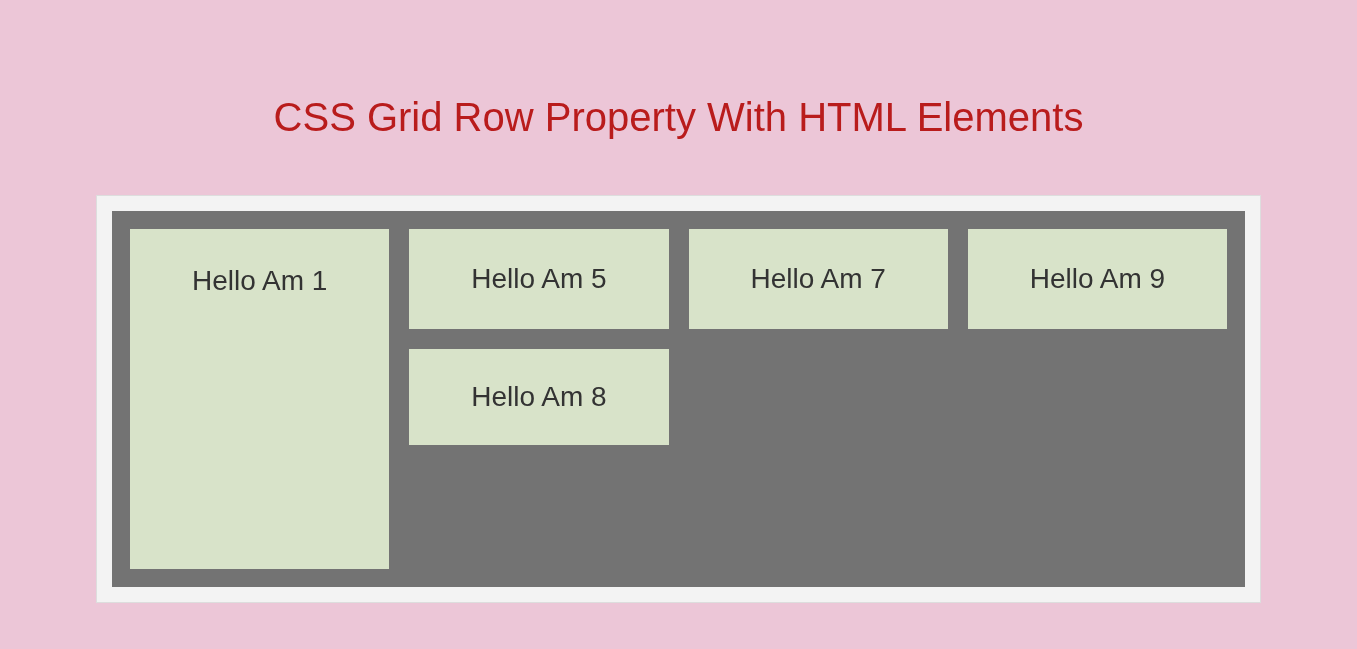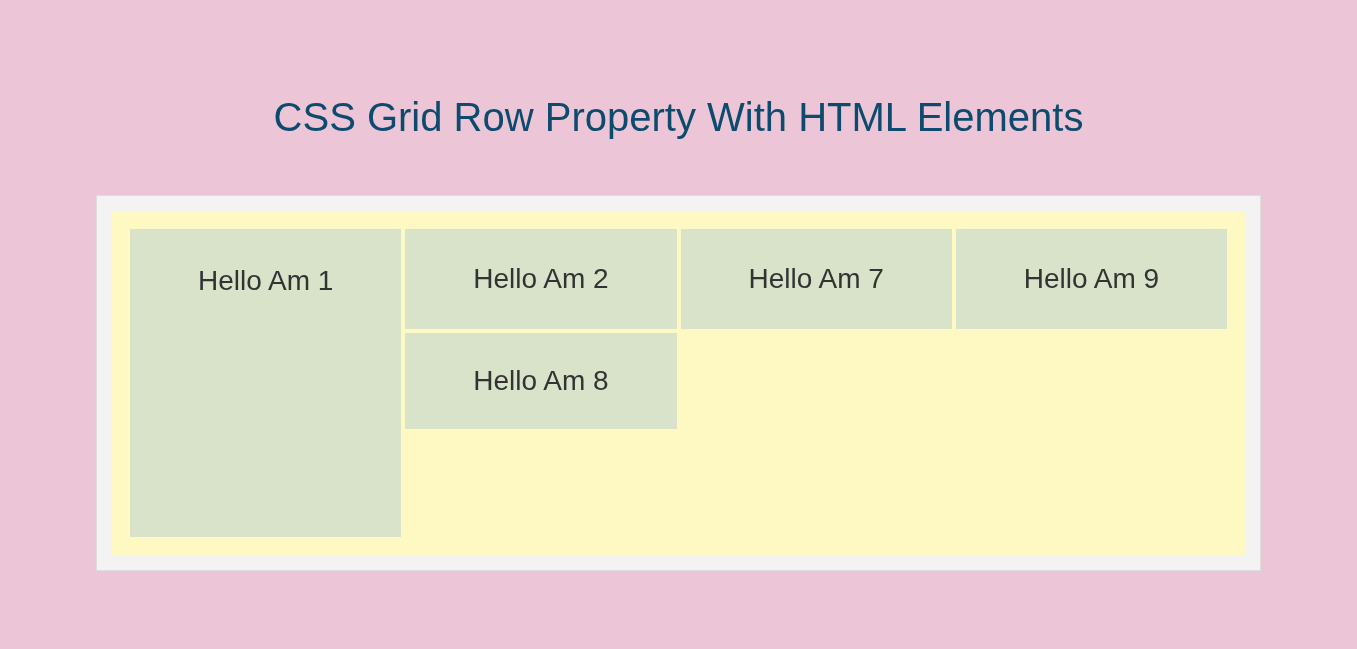--- a/index.html
+++ b/index.html
@@ -13,39 +13,39 @@
       font-family: Arial, Helvetica, sans-serif;
       width: 1357px;
       height: 649px;
       padding: 40px 0;
     }
     
     .page-title {
       text-align: center;
       font-size: 40px;
       font-weight: normal;
-      color: #0c4a6e;
+      color: #b91c1c;
       margin-top: 55px;
       margin-bottom: 55px;
     }
     
     .outer-container {
       background-color: #f3f3f3;
       border: 1px solid #ddd;
       width: 1165px;
       margin: 0 auto;
       padding: 15px;
     }
     
     .grid-container {
       display: grid;
       grid-template-columns: repeat(4, 1fr);
       grid-auto-rows: 100px;
-      gap: 4px;
-      background-color: #fef9c3;
+      gap: 20px;
+      background-color: #737373;
       padding: 18px;
     }
     
     .grid-item {
       background-color: #d8e3c9;
       display: flex;
       align-items: center;
       justify-content: center;
       font-size: 28px;
       color: #333;
@@ -62,18 +62,18 @@
     }
   </style>
 </head>
 <body>
 
 <h1 class="page-title">CSS Grid Row Property With HTML Elements</h1>
 
 <div class="outer-container">
   <div class="grid-container">
     <div class="grid-item grid-item-1">Hello Am 1</div>
-    <div class="grid-item">Hello Am 2</div>
+    <div class="grid-item">Hello Am 5</div>
     <div class="grid-item">Hello Am 7</div>
     <div class="grid-item">Hello Am 9</div>
     <div class="grid-item grid-item-8">Hello Am 8</div>
   </div>
 </div>
 
 </body></html>

